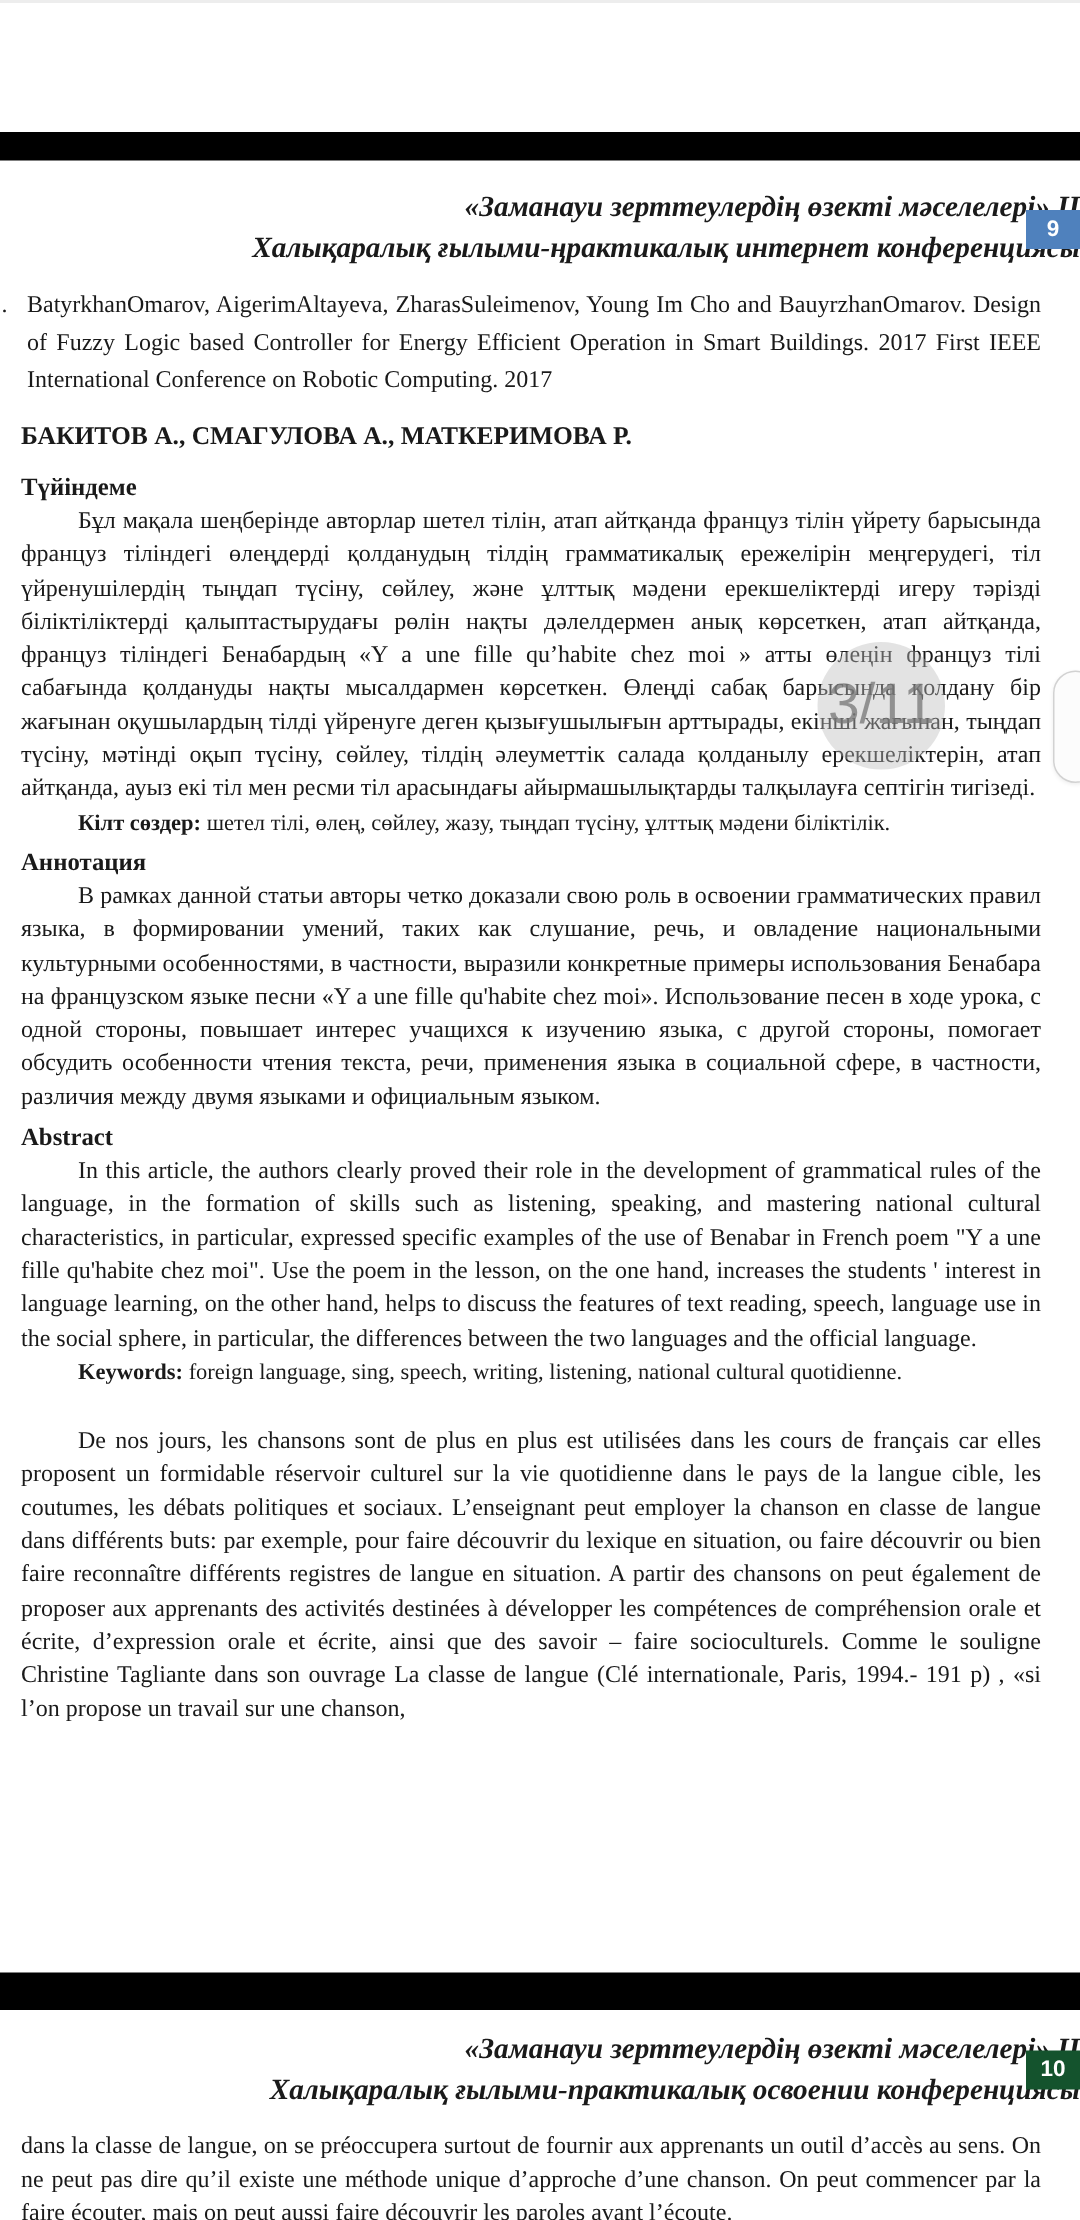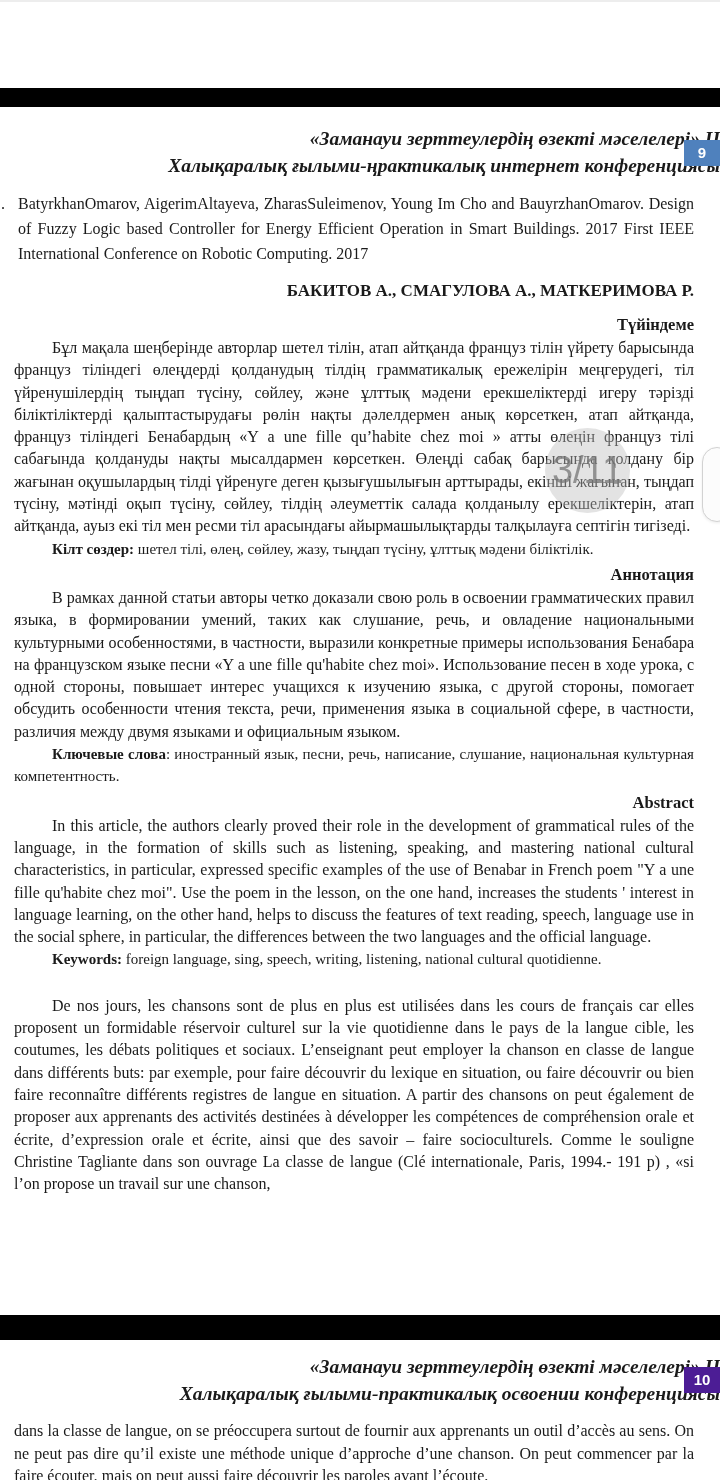--- a/index.html
+++ b/index.html
@@ -32,22 +32,22 @@
   .content { padding:0 26px 0 14px; }
 
   .body-text { font-size:16px; line-height:22.3px; text-align:justify; }
   .indent { text-indent:38px; }
 
   .reference { margin-top:12px; padding-left:4px; font-size:16px; line-height:25px;
                text-align:justify; position:relative; }
   .ref-marker { position:absolute; left:-13px; top:0; }
 
   .doc-title   { margin-top:11px; text-align:center; font-weight:bold; font-size:17px; }
-  .doc-authors { margin-top:15px; text-align:right; font-weight:bold; font-size:17px; }
-  .sec-heading { text-align:right; font-weight:bold; font-size:16.5px; }
+  .doc-authors { margin-top:15px; text-align:left; font-weight:bold; font-size:17px; }
+  .sec-heading { text-align:left; font-weight:bold; font-size:16.5px; }
   .h-tuyin { margin-top:14px; }
   .h-annot { margin-top:5px; }
   .h-abstr { margin-top:5px; }
 
   .para { margin-top:2px; }
   .kw-line { font-size:15px; line-height:22.3px; text-align:justify; text-indent:38px; }
   .fr-para { margin-top:24px; }
 
   .fr-cont { margin-top:13px; padding:0 26px 0 14px;
              font-size:16px; line-height:22.5px; text-align:justify; }
@@ -88,38 +88,37 @@
 
 
       <h2 class="doc-authors">БАКИТОВ А., СМАГУЛОВА А.,  МАТКЕРИМОВА Р.</h2>
 
       <h3 class="sec-heading h-tuyin">Түйіндеме</h3>
       <p class="body-text indent para">Бұл мақала шеңберінде авторлар шетел тілін, атап айтқанда француз тілін үйрету барысында француз тіліндегі өлеңдерді қолданудың тілдің грамматикалық ережелірін меңгерудегі, тіл үйренушілердің тыңдап түсіну, сөйлеу, және ұлттық мәдени ерекшеліктерді игеру тәрізді біліктіліктерді қалыптастырудағы рөлін нақты дәлелдермен анық көрсеткен, атап айтқанда, француз тіліндегі Бенабардың «Y a une fille qu’habite chez moi » атты өлеңін француз тілі сабағында қолдануды нақты мысалдармен көрсеткен. Өлеңді сабақ барысында қолдану бір жағынан оқушылардың тілді үйренуге деген қызығушылығын арттырады, екінші жағынан, тыңдап түсіну, мәтінді оқып түсіну, сөйлеу, тілдің әлеуметтік салада қолданылу ерекшеліктерін, атап айтқанда, ауыз екі тіл мен ресми тіл арасындағы айырмашылықтарды талқылауға септігін тигізеді.</p>
       <p class="kw-line"><b>Кілт сөздер:</b><span> шетел тілі, өлең, сөйлеу, жазу, тыңдап түсіну, ұлттық мәдени біліктілік.</span></p>
 
       <h3 class="sec-heading h-annot">Аннотация</h3>
       <p class="body-text indent para">В рамках данной статьи авторы четко доказали свою роль в освоении грамматических правил языка, в формировании умений, таких как слушание, речь, и овладение национальными культурными особенностями, в частности, выразили конкретные примеры использования Бенабара на французском языке песни «Y a une fille qu'habite chez moi». Использование песен в ходе урока, с одной стороны, повышает интерес учащихся к изучению языка, с другой стороны, помогает обсудить особенности чтения текста, речи, применения языка в социальной сфере, в частности, различия между двумя языками и официальным языком.</p>
-      <p class="kw-line"><b>Ключевые слова</b><span>: иностранный язык, песни, речь, написание, слушание, национальная культурная компетентность.</span></p>
 
       <h3 class="sec-heading h-abstr">Abstract</h3>
       <p class="body-text indent para">In this article, the authors clearly proved their role in the development of grammatical rules of the language, in the formation of skills such as listening, speaking, and mastering national cultural characteristics, in particular, expressed specific examples of the use of Benabar in French poem "Y a une fille qu'habite chez moi". Use the poem in the lesson, on the one hand, increases the students ' interest in language learning, on the other hand, helps to discuss the features of text reading, speech, language use in the social sphere, in particular, the differences between the two languages and the official language.</p>
       <p class="kw-line"><b>Keywords:</b><span> foreign language, sing, speech, writing, listening, national cultural quotidienne.</span></p>
 
       <p class="body-text indent fr-para">De nos jours, les chansons sont de plus en plus est utilisées dans les cours de français car elles proposent un formidable réservoir culturel sur la vie quotidienne dans le pays de la langue cible, les coutumes, les débats politiques et sociaux. L’enseignant peut employer la chanson en classe de langue dans différents buts: par exemple, pour faire découvrir du lexique en situation, ou faire découvrir ou bien faire reconnaître différents registres de langue en situation. A partir des chansons on peut également de proposer aux apprenants des activités destinées à développer les compétences de compréhension orale et écrite, d’expression orale et écrite, ainsi que des savoir – faire socioculturels. Comme le souligne Christine Tagliante dans son ouvrage La classe de langue (Clé internationale, Paris, 1994.- 191 p) , «si l’on propose un travail sur une chanson,</p>
     </div>
   </div>
 
   <div class="page-indicator">3/11</div>
 
   <div class="scroll-handle"></div>
 
   <div class="page page-2-section">
     <div class="bar-2"></div>
 
-    <div class="page-badge badge-10" style="background: #4c1d95;">10</div>
+    <div class="page-badge badge-10" style="background: #14532d;">10</div>
 
     <div class="doc-header">
       <div>«Заманауи зерттеулердің өзекті мәселелері» II</div>
       <div>Халықаралық ғылыми-практикалық освоении конференциясы</div>
     </div>
 
     <p class="fr-cont">dans la classe de langue, on se préoccupera surtout de fournir aux apprenants un outil d’accès au sens. On ne peut pas dire qu’il existe une méthode unique d’approche d’une chanson. On peut commencer par la faire écouter, mais on peut aussi faire découvrir les paroles avant l’écoute.</p>
   </div>
 
 </div>

